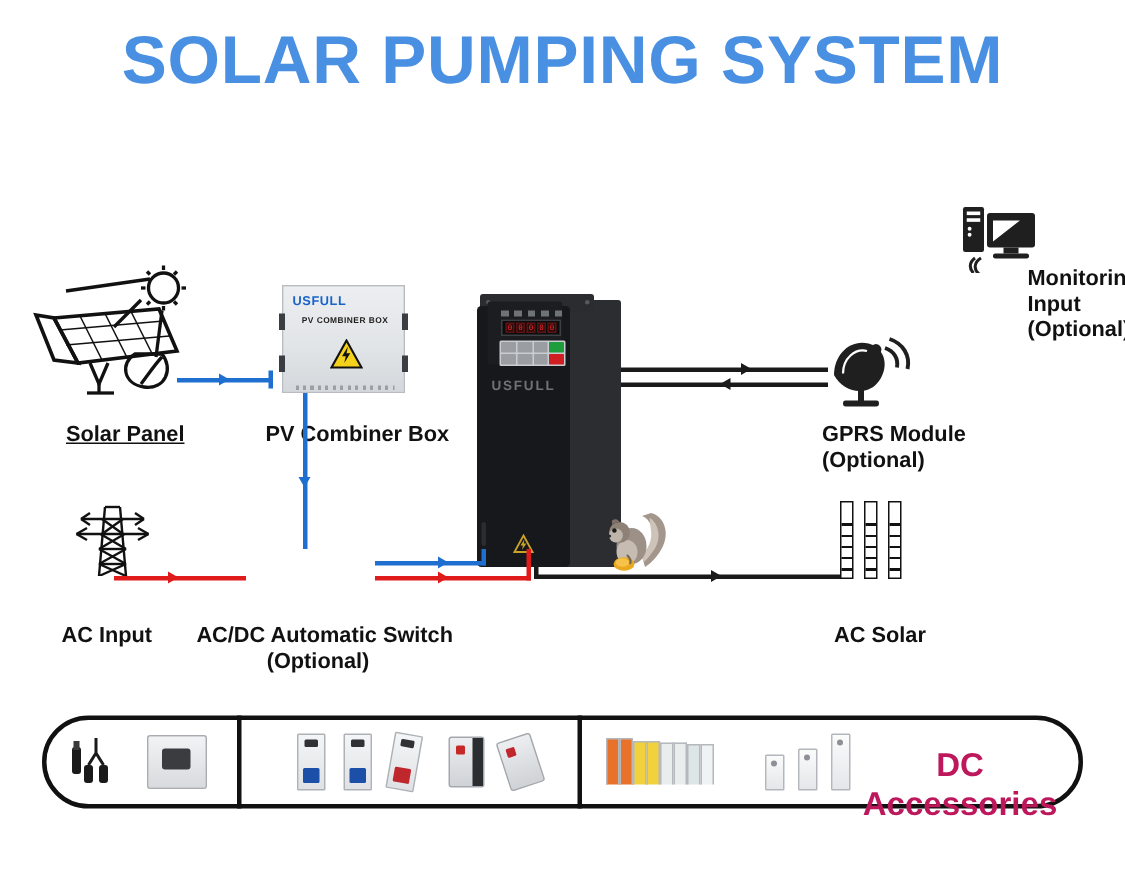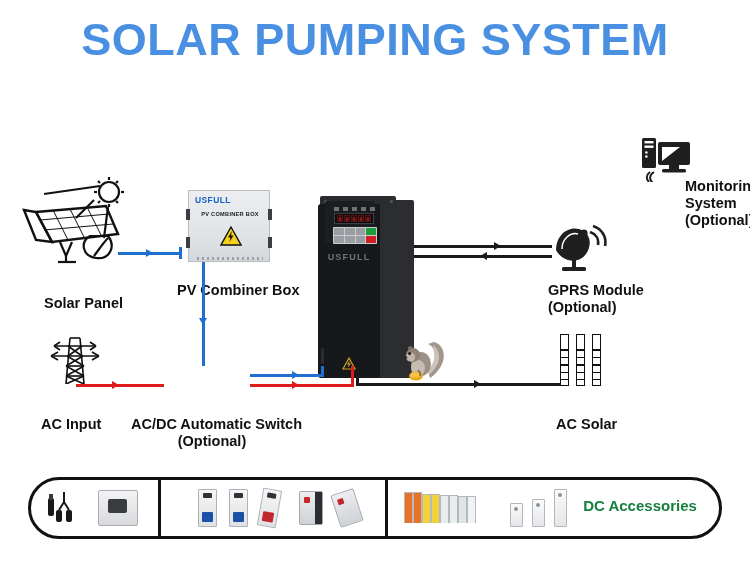--- a/index.html
+++ b/index.html
@@ -114,21 +114,21 @@
     background:repeating-linear-gradient(180deg,transparent 0 6px,#111 6px 7.5px);}
 
   
   .acc-bar{
     position:absolute;left:28px;top:477px;width:694px;height:62px;
     border:3px solid #111;border-radius:31px;box-sizing:border-box;background:#fff;
   }
   .acc-div{position:absolute;top:477px;width:3px;height:62px;background:#111;}
   .acc-label{
     position:absolute;left:575px;top:497px;width:130px;text-align:center;
-    font-size:15px;font-weight:bold;color:#15803d;
+    font-size:22px;font-weight:bold;color:#be185d;
   }
   .acc-items{position:absolute;top:481px;height:54px;display:flex;align-items:center;}
 
   
   .mc{position:relative;}
   .mc-connector{width:30px;height:40px;}
   .mc-breaker{width:38px;height:34px;background:linear-gradient(180deg,#f2f3f4,#d8dadd);border:1px solid #a9adb2;border-radius:2px;position:relative;}
   .mc-breaker .lv{position:absolute;left:9px;top:8px;width:19px;height:14px;background:#3a3c40;border-radius:2px;}
   .mini-mcb{width:17px;height:36px;background:linear-gradient(180deg,#f4f5f6,#dfe1e4);border:1px solid #aeb2b7;border-radius:1px;position:relative;}
   .mini-mcb .sw{position:absolute;left:3px;bottom:4px;width:11px;height:10px;border-radius:1px;}
@@ -177,21 +177,21 @@
       </g>
       <g fill="none" stroke="#111" stroke-width="2.2">
         <path d="M52,66 L58,80 L64,66"></path>
           <line x1="58" y1="80" x2="58" y2="86"></line>
         <line x1="50" y1="86" x2="68" y2="86"></line>
         <path d="M82,60 C72,66 74,80 88,82 C102,84 108,70 100,60 Z"></path>
         <path d="M86,80 C92,72 96,66 100,62"></path>
       </g>
     </svg>
   </div>
-  <div class="lab" style="left:44px;top:295px;">Solar Panel</div>
+  <div class="lab" style="left:44px;top:282px;text-decoration:underline;">Solar Panel</div>
 
   <div class="wire blue h" style="left:118px;top:252px;width:62px;"></div>
   <div class="arrowhead ar-r blue" style="left:146px;top:249px;"></div>
   <div class="wire blue v" style="left:179px;top:247px;height:12px;"></div>
 
   <div class="combiner">
     <div class="cb-logo">USFULL</div>
     <div class="cb-title">PV COMBINER BOX</div>
     <div class="cb-ear" style="left:-3px;top:18px;"></div>
     <div class="cb-ear" style="left:-3px;top:46px;"></div>
@@ -333,21 +333,21 @@
       <polygon points="22,11 40,11 22,25" fill="#fff"></polygon>
       <rect x="29" y="29" width="10" height="4" fill="#1f1f1f"></rect>
       <rect x="22" y="33" width="24" height="3.4" rx="1.5" fill="#1f1f1f"></rect>
       <g fill="none" stroke="#1f1f1f" stroke-width="2">
         <path d="M10,36 C6,39 6,43 9,46"></path>
         <path d="M14,36 C9,39 9,44 13,47"></path>
       </g>
     </svg>
   </div>
   <div class="lab" style="left:685px;top:178px;">Monitoring</div>
-  <div class="lab" style="left:685px;top:195px;">System</div>
+  <div class="lab" style="left:685px;top:195px;">Input</div>
   <div class="lab" style="left:685px;top:212px;">(Optional)</div>
 
   <div class="wire v" style="left:356px;top:376px;height:10px;"></div>
   <div class="wire h" style="left:356px;top:383px;width:204px;"></div>
   <div class="arrowhead ar-r" style="left:474px;top:380px;"></div>
 
   <div class="pump">
     <div class="rod" style="left:0;"></div>
     <div class="rod" style="left:16px;"></div>
     <div class="rod" style="left:32px;"></div>

